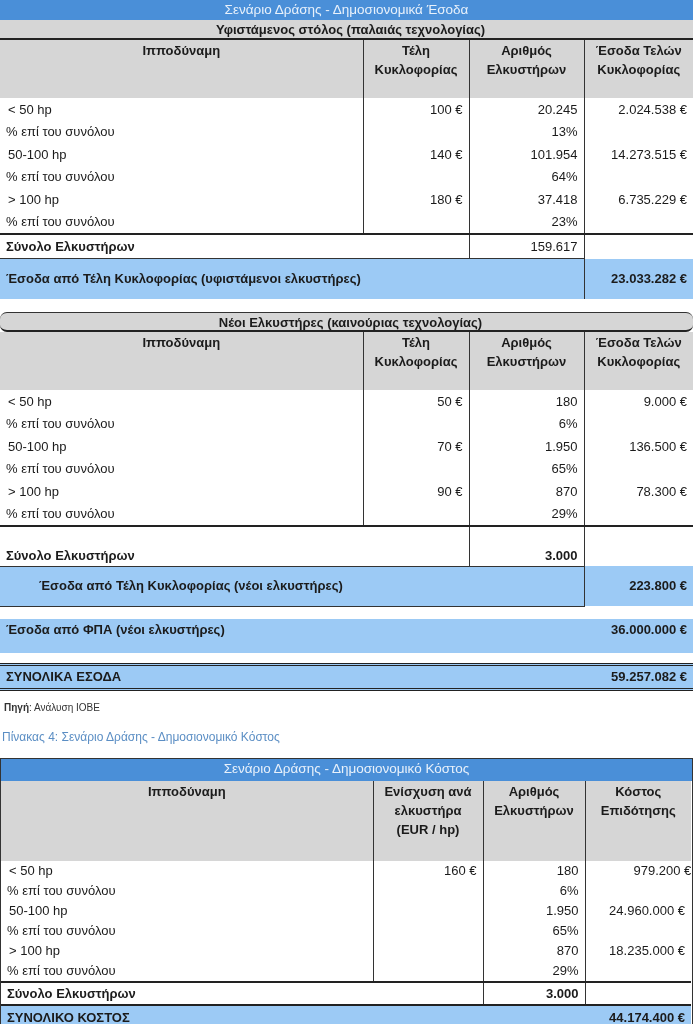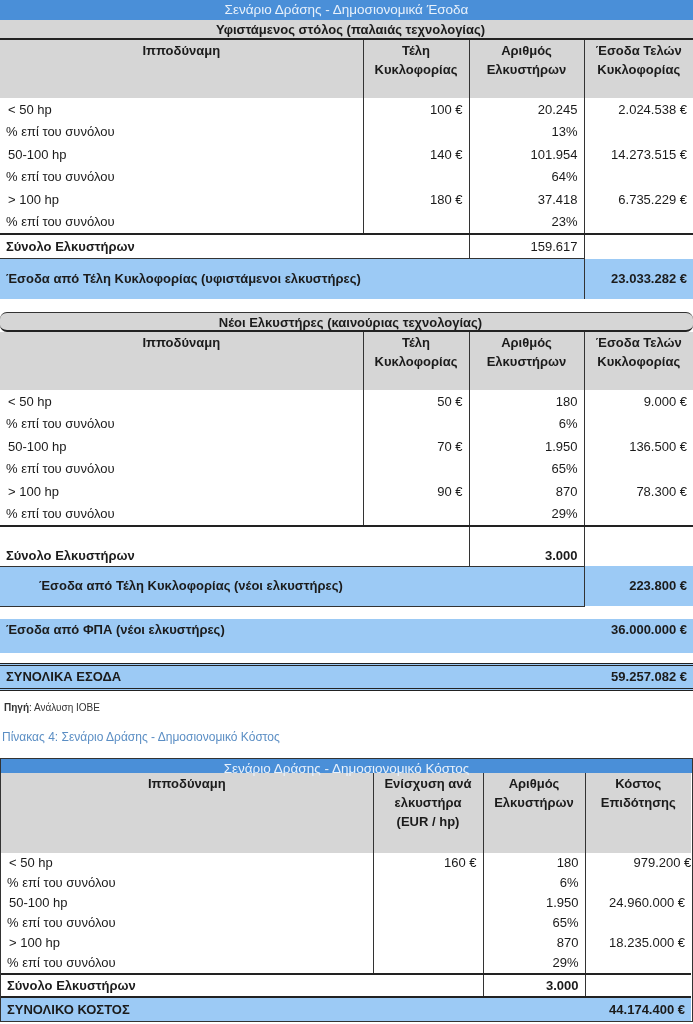--- a/index.html
+++ b/index.html
@@ -187,21 +187,21 @@
   <span>59.257.082 €</span>
 </div>
 
 <div class="blk source" style="top:702px;padding-left:4px;">
   <b>Πηγή</b><span>: Ανάλυση ΙΟΒΕ</span>
 </div>
 
 <div class="blk caption" style="top:730px;padding-left:2px;">Πίνακας 4: Σενάριο Δράσης - Δημοσιονομικό Κόστος</div>
 
 <div class="blk boxed" style="top:758px;">
-  <div class="title-bar" style="height:14px;line-height:19px;">Σενάριο Δράσης - Δημοσιονομικό Κόστος</div>
+  <div class="title-bar" style="height:22px;line-height:19px;">Σενάριο Δράσης - Δημοσιονομικό Κόστος</div>
   <table style="width:690px;">
     <colgroup>
         <col style="width:372px;">
         <col style="width:110px;">
         <col style="width:102px;">
         <col style="width:106px;">
       </colgroup>
     <tbody>
         <tr>
       <th style="height:80px;"><span>Ιπποδύναμη</span></th>

